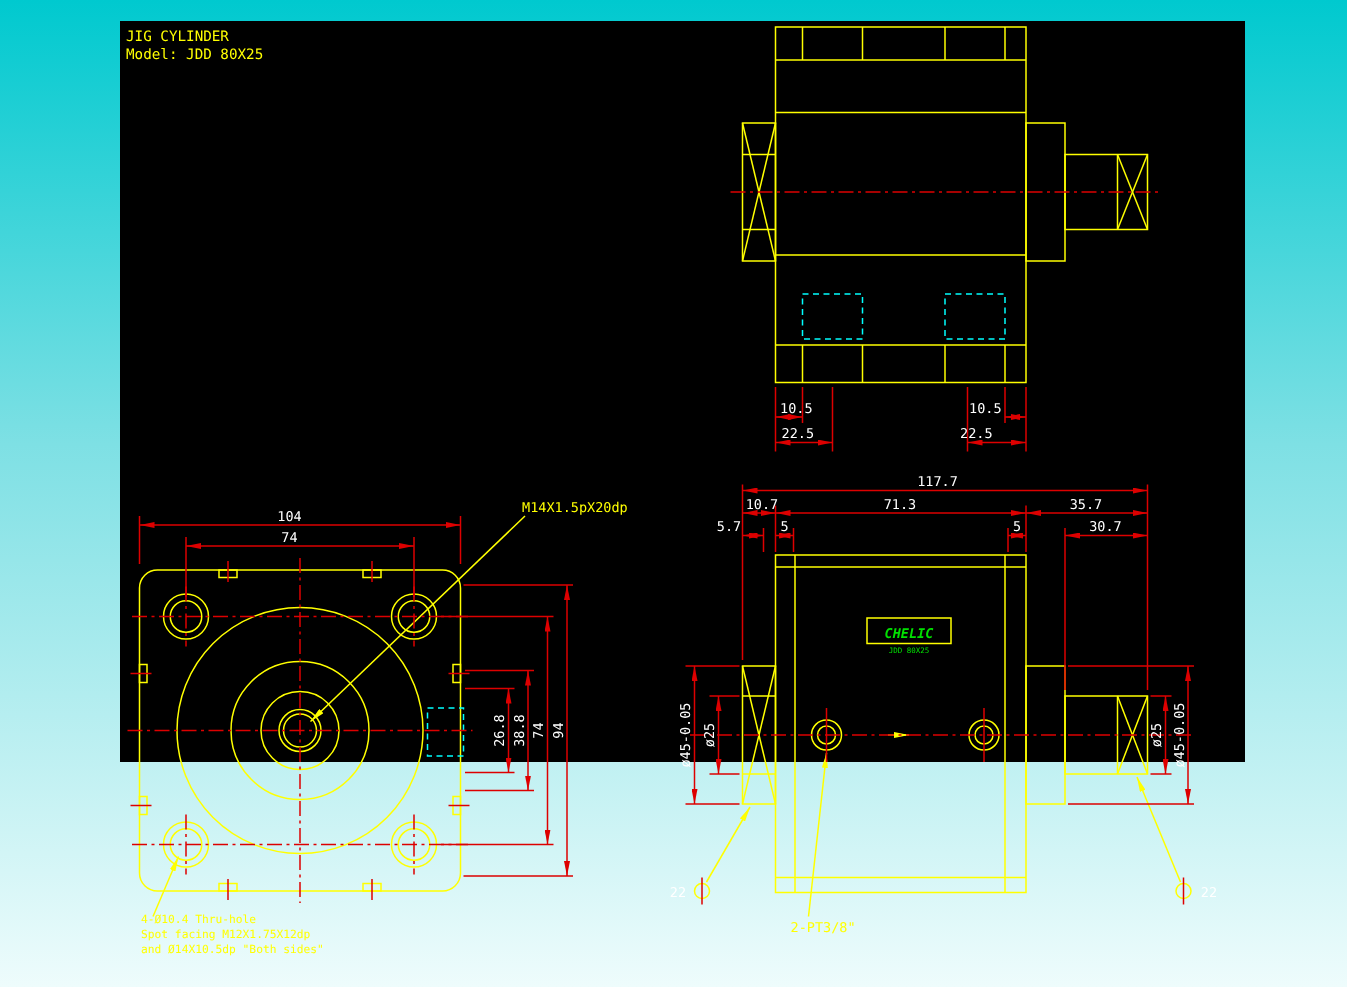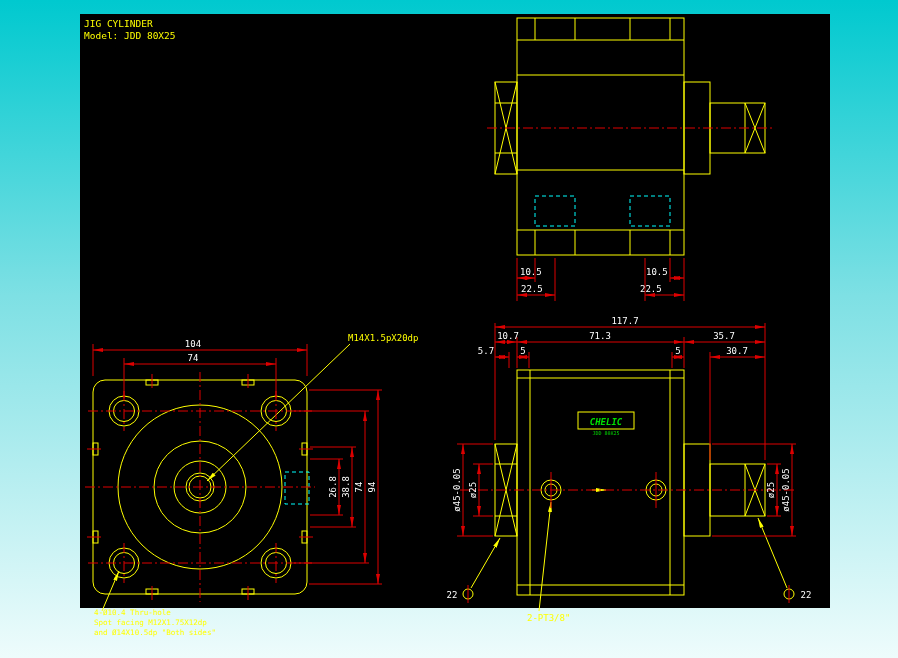--- a/index.html
+++ b/index.html
@@ -1,18 +1,18 @@
 <!DOCTYPE html>
 <html><head>
 <meta charset="utf-8">
 <style>
   *{margin:0;padding:0;box-sizing:border-box}
   html,body{width:898px;height:658px;overflow:hidden}
   body{background:linear-gradient(180deg,#00c9cf 0%,#7ee0e4 45%,#eefcfc 100%);font-family:"DejaVu Sans Mono",monospace}
-  .cad-canvas{position:absolute;left:80px;top:14px;width:750px;height:594px;background:#000}
+  .cad-canvas{position:absolute;left:80px;top:14px;width:750px;height:494px;background:#000}
   svg{display:block}
   svg text{font-family:"DejaVu Sans Mono",monospace}
   .dim{fill:#ffffff;font-size:9px}
   .mid{text-anchor:middle}
   .lbl{fill:#ffff00;font-size:9px}
   .note{fill:#ffff00;font-size:7.5px}
   .ttl{fill:#ffff00;font-size:9.5px}
   .grn{fill:#00e000;font-size:9px;font-weight:bold;font-style:italic}
   .grns{fill:#00e000;font-size:5px}
   .geo{stroke:#ffff00;fill:none;stroke-width:1}

